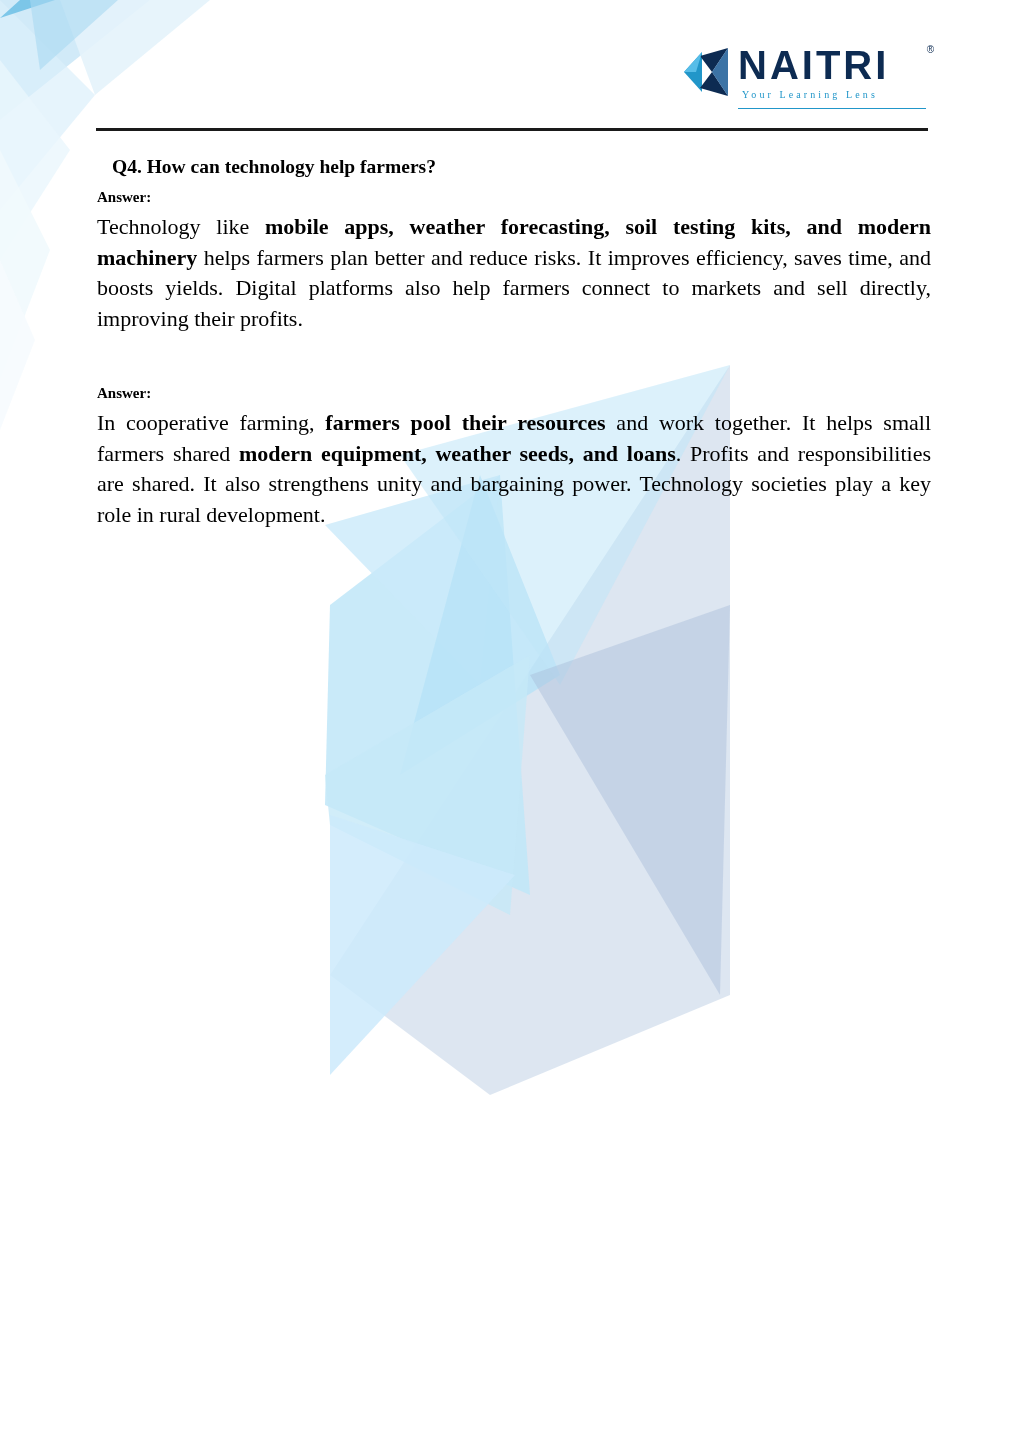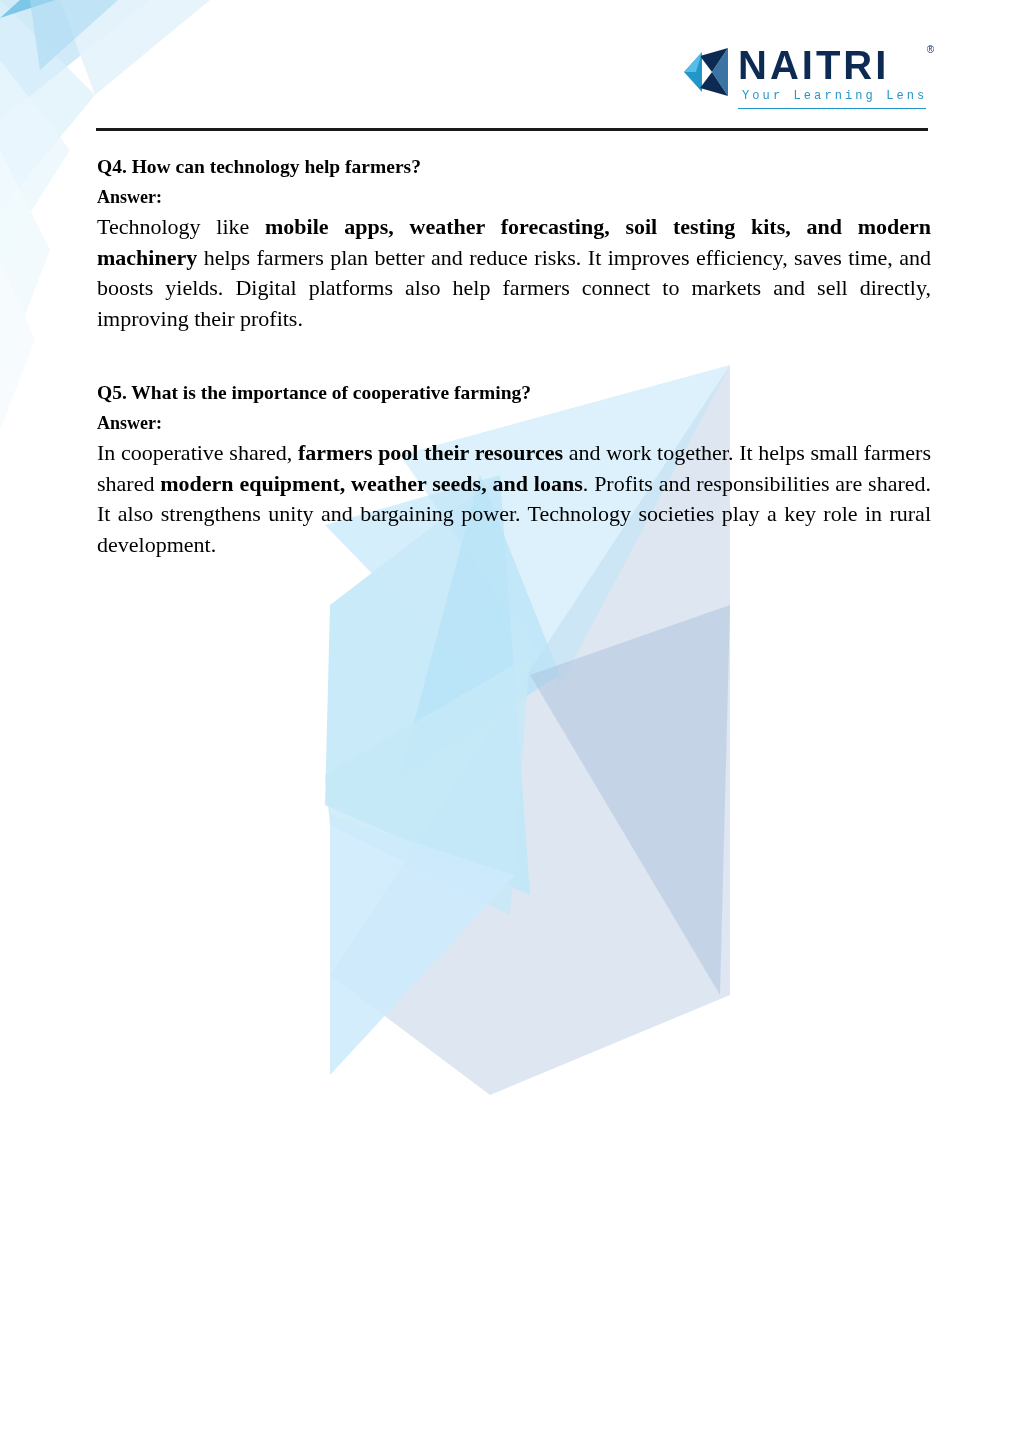--- a/index.html
+++ b/index.html
@@ -71,22 +71,22 @@
     right: -2px;
     top: 2px;
     font-family: "Liberation Sans", sans-serif;
     font-size: 10px;
     color: #0d2b52;
   }
   .logo-tag {
     position: absolute;
     left: 60px;
     top: 47px;
-    font-family: Liberation Mono, monospace;
-    font-size: 12px;
+    font-family: Liberation Serif, serif;
+    font-size: 10px;
     letter-spacing: 3.1px;
     color: #2196c9;
     white-space: nowrap;
     text-align: right;
   }
   .logo-tag-rule {
     position: absolute;
     left: 56px;
     top: 66px;
     width: 188px;
@@ -113,24 +113,25 @@
     font-size: 19.5px;
     line-height: 29.5px;
   }
   .qa-block {
     margin-bottom: 44px;
   }
   .q-title {
     font-weight: bold;
     font-size: 19.5px;
     line-height: 30px;
+    margin-left: 15px;
   }
   .a-label {
     font-weight: bold;
-    font-size: 18px;
+    font-size: 15px;
     line-height: 30px;
   }
   .a-body {
     font-size: 22px;
     line-height: 30.5px;
     text-align: justify;
     text-justify: inter-word;
   }
   .a-body b { font-weight: bold; }
 </style>
@@ -179,19 +180,18 @@
 
   <div class="content">
 
     <div class="qa-block">
       <div class="q-title">Q4. How can technology help farmers?</div>
       <div class="a-label">Answer:</div>
       <div class="a-body"><span>Technology like </span><b>mobile apps, weather forecasting, soil testing kits, and modern machinery</b><span> helps farmers plan better and reduce risks. It improves efficiency, saves time, and boosts yields. Digital platforms also help farmers connect to markets and sell directly, improving their profits.</span></div>
     </div>
 
     <div class="qa-block">
-      <div class="q-title">Q5. What is the importance of cooperative farming?</div>
       <div class="a-label">Answer:</div>
-      <div class="a-body"><span>In cooperative shared, </span><b>farmers pool their resources</b><span> and work together. It helps small farmers shared </span><b>modern equipment, weather seeds, and loans</b><span>. Profits and responsibilities are shared. It also strengthens unity and bargaining power. Technology societies play a key role in rural development.</span></div>
+      <div class="a-body"><span>In cooperative farming, </span><b>farmers pool their resources</b><span> and work together. It helps small farmers shared </span><b>modern equipment, weather seeds, and loans</b><span>. Profits and responsibilities are shared. It also strengthens unity and bargaining power. Technology societies play a key role in rural development.</span></div>
     </div>
 
   </div>
 </div>
 
 </body></html>

